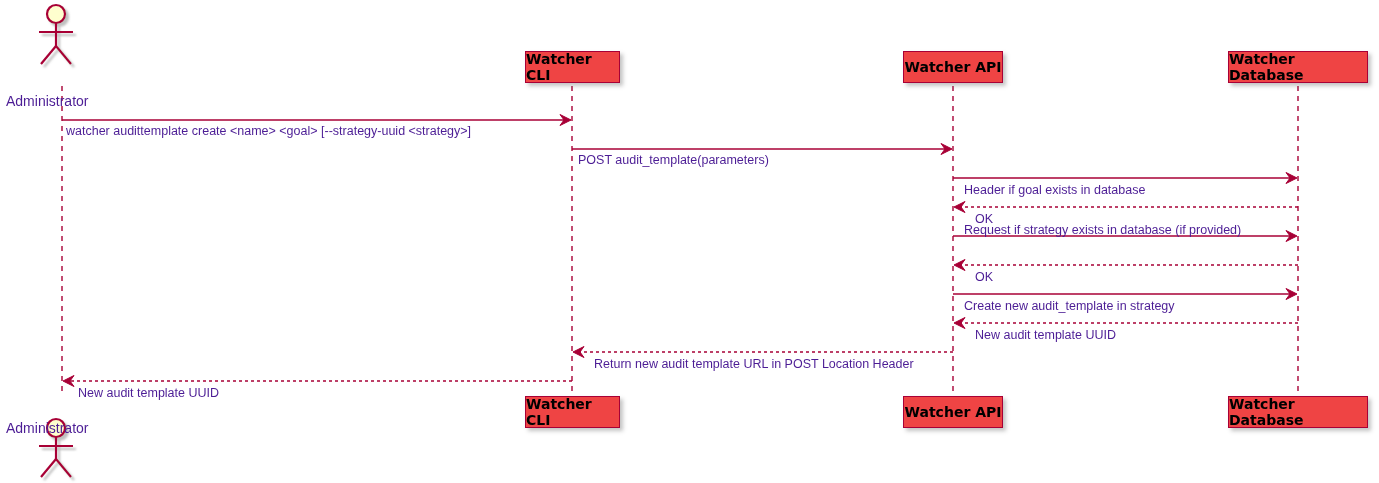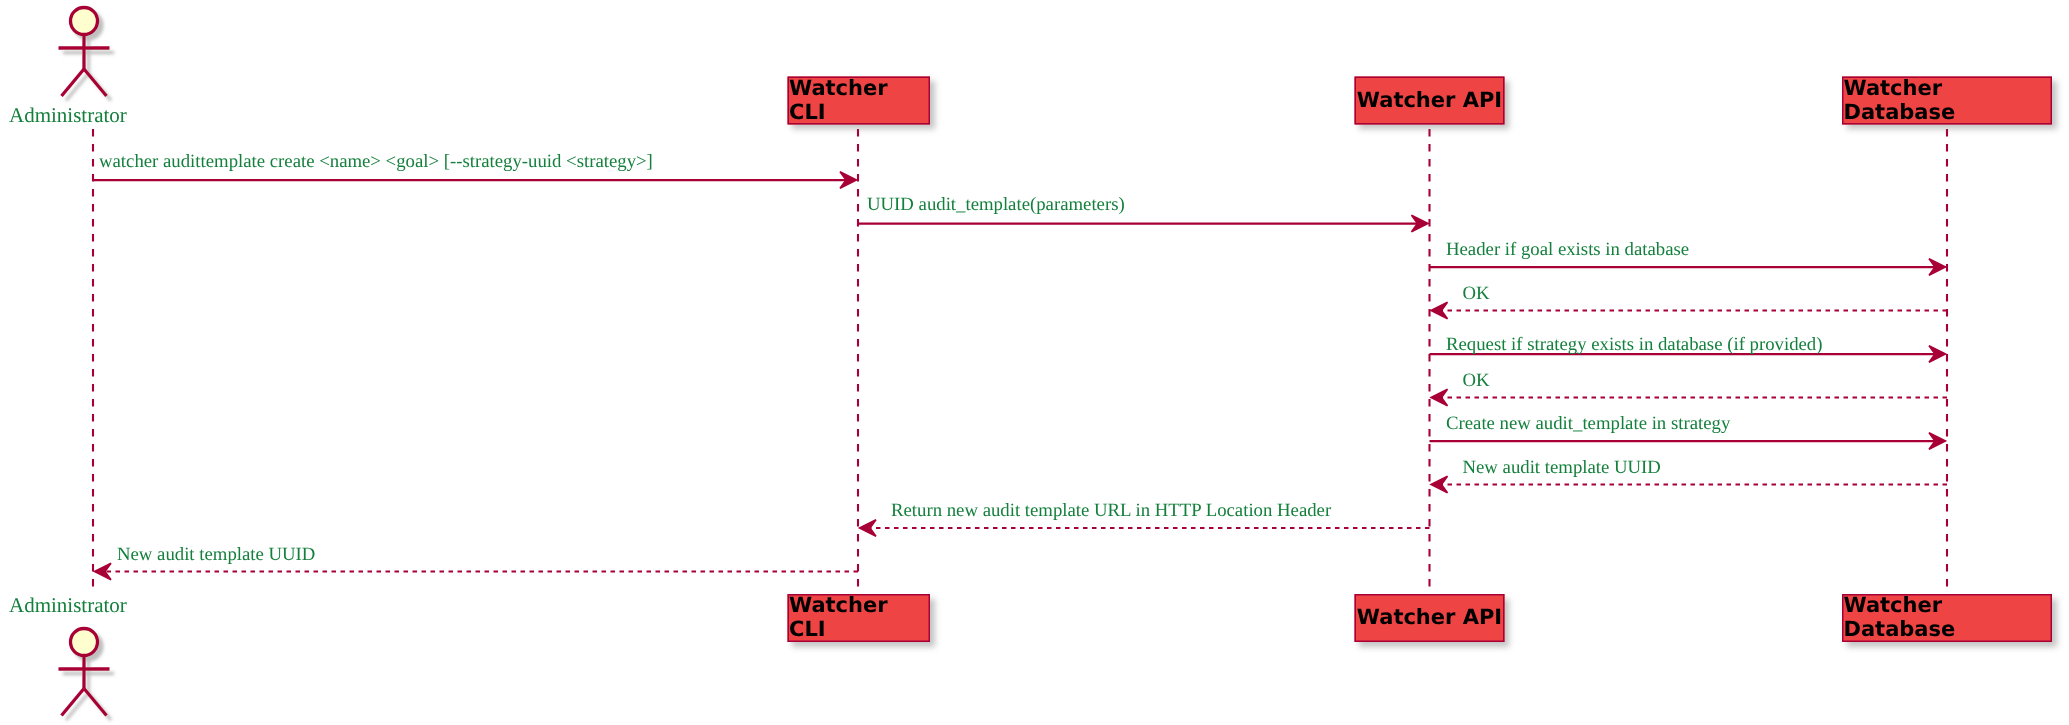--- a/index.html
+++ b/index.html
@@ -21,25 +21,26 @@
   }
   #svg-layer {
     position: absolute;
     left: 0;
     top: 0;
     width: 1379px;
     height: 483px;
   }
   .txt {
     position: absolute;
-    font-family: Liberation Serif, serif;
+    font-family: Liberation Sans, sans-serif;
     font-size: 13px;
-    color: #15803d;
+    color: #4c1d95;
     white-space: nowrap;
     line-height: 15px;
+    margin-top: 24px;
   }
   .actor-label {
     font-size: 14px;
   }
   .part-label {
     font-size: 14px;
     color: #000000;
   }
   .msg-label {
     font-size: 12.5px;
@@ -158,24 +159,24 @@
   <div class="part-box" style="left:1228px; top:396px; width:140px; height:32px;">
     <span class="part-label">Watcher Database</span>
   </div>
 
   <div class="txt actor-label" style="left:6px; top:70px;">Administrator</div>
 
   <div class="txt actor-label" style="left:6px; top:397px;">Administrator</div>
 
   <div id="message-labels">
       <div class="txt msg-label" style="left: 66px; top: 100px;">watcher audittemplate create &lt;name&gt; &lt;goal&gt; [--strategy-uuid &lt;strategy&gt;]</div>
-      <div class="txt msg-label" style="left: 578px; top: 129px;">UUID audit_template(parameters)</div>
+      <div class="txt msg-label" style="left: 578px; top: 129px;">POST audit_template(parameters)</div>
       <div class="txt msg-label" style="left: 964px; top: 159px;">Header if goal exists in database</div>
       <div class="txt msg-label" style="left: 975px; top: 188px;">OK</div>
-      <div class="txt msg-label" style="left: 964px; top: 222px;">Request if strategy exists in database (if provided)</div>
+      <div class="txt msg-label" style="left: 964px; top: 199px;">Request if strategy exists in database (if provided)</div>
       <div class="txt msg-label" style="left: 975px; top: 246px;">OK</div>
       <div class="txt msg-label" style="left: 964px; top: 275px;">Create new audit_template in strategy</div>
       <div class="txt msg-label" style="left: 975px; top: 304px;">New audit template UUID</div>
-      <div class="txt msg-label" style="left: 594px; top: 333px;">Return new audit template URL in HTTP Location Header</div>
+      <div class="txt msg-label" style="left: 594px; top: 333px;">Return new audit template URL in POST Location Header</div>
       <div class="txt msg-label" style="left: 78px; top: 362px;">New audit template UUID</div>
     </div>
 
 </div>
 
 </body></html>

